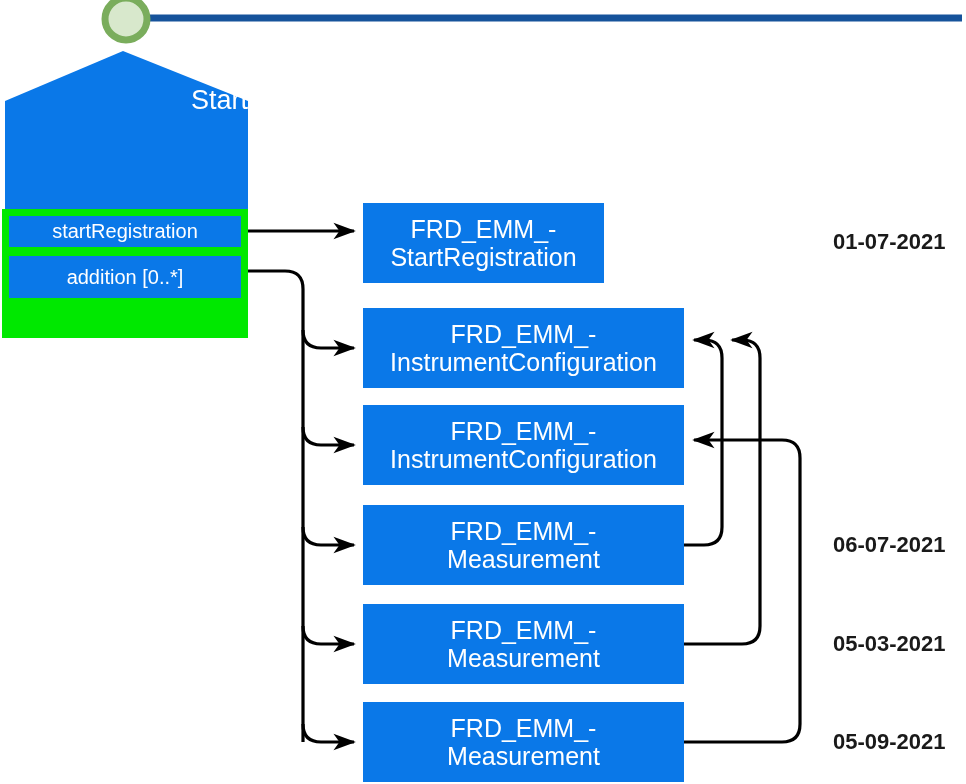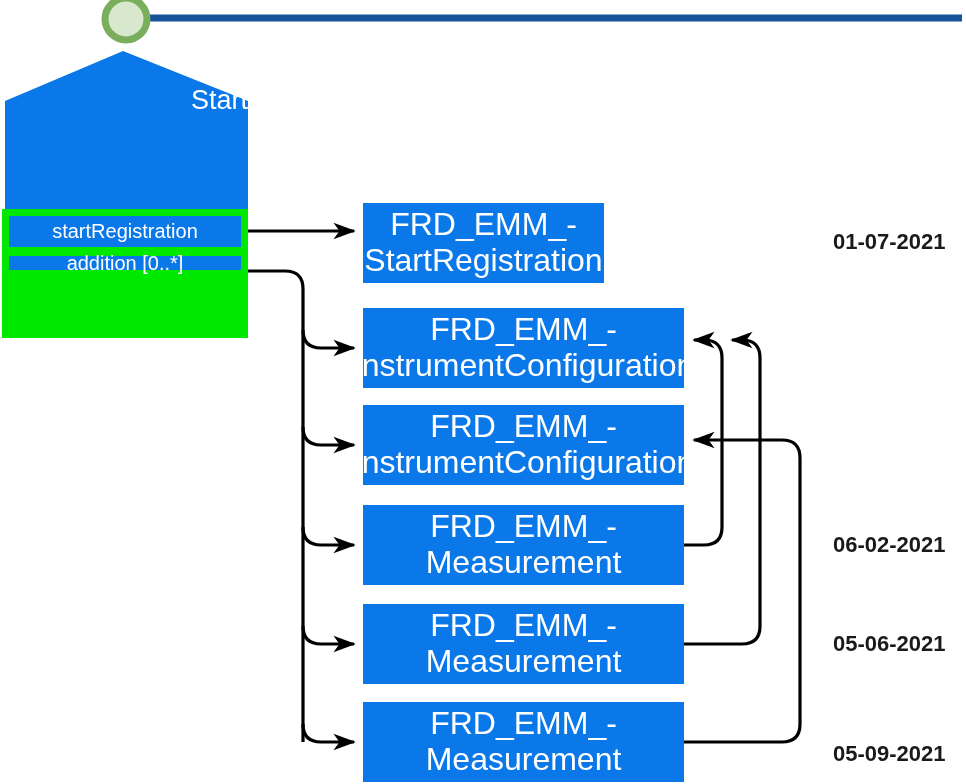--- a/index.html
+++ b/index.html
@@ -53,21 +53,21 @@
     align-items: center;
     justify-content: center;
     text-align: center;
   }
   .attr-row.inactive { color: #b9bdc2; }
   
   .proc-box {
     position: absolute;
     background: #0a78e8;
     color: #ffffff;
-    font-size: 32px;
+    font-size: 25px;
     display: flex;
     align-items: center;
     justify-content: center;
     text-align: center;
     line-height: 1.12;
     white-space: pre-line;
   }
   
   .date-label {
     position: absolute;
@@ -109,38 +109,38 @@
     <path d="M684,545 L704,545 Q722,545 722,527 L722,358 Q722,340 704,340 L694,340" fill="none" stroke="#000000" stroke-width="3.2" marker-end="url(#arrowR)"></path>
 
     <path d="M684,644 L742,644 Q760,644 760,626 L760,358 Q760,340 742,340 L732,340" fill="none" stroke="#000000" stroke-width="3.2" marker-end="url(#arrowR)"></path>
 
     <path d="M684,742 L782,742 Q800,742 800,724 L800,458 Q800,440 782,440 L694,440" fill="none" stroke="#000000" stroke-width="3.2" marker-end="url(#arrowR)"></path>
   </svg>
 
   <div class="node-label pent-title">Start</div>
 
   <div class="attr-row" style="left:9px; top:216px; width:232px; height:31px;">startRegistration</div>
-  <div class="attr-row" style="left:9px; top:256px; width:232px; height:14px;">addition [0..*]</div>
+  <div class="attr-row" style="left:9px; top:256px; width:232px; height:42px;">addition [0..*]</div>
 
   <div class="proc-box" style="left:363px; top:203px; width:241px; height:80px;">FRD_EMM_-
 StartRegistration</div>
 
   <div class="proc-box" style="left:363px; top:308px; width:321px; height:80px;">FRD_EMM_-
 InstrumentConfiguration</div>
 
   <div class="proc-box" style="left:363px; top:405px; width:321px; height:80px;">FRD_EMM_-
 InstrumentConfiguration</div>
 
   <div class="proc-box" style="left:363px; top:505px; width:321px; height:80px;">FRD_EMM_-
 Measurement</div>
 
   <div class="proc-box" style="left:363px; top:604px; width:321px; height:80px;">FRD_EMM_-
 Measurement</div>
 
   <div class="proc-box" style="left:363px; top:702px; width:321px; height:80px;">FRD_EMM_-
 Measurement</div>
 
   <div class="date-label" style="left:833px; top:229px;">01-07-2021</div>
-  <div class="date-label" style="left:833px; top:532px;">06-02-2021</div>
-  <div class="date-label" style="left:833px; top:631px;">05-06-2021</div>
-  <div class="date-label" style="left:833px; top:729px;margin-top:12px;">05-09-2021</div>
+  <div class="date-label" style="left:833px; top:532px;">06-07-2021</div>
+  <div class="date-label" style="left:833px; top:631px;">05-03-2021</div>
+  <div class="date-label" style="left:833px; top:729px;">05-09-2021</div>
 
 </div>
 
 </body></html>

